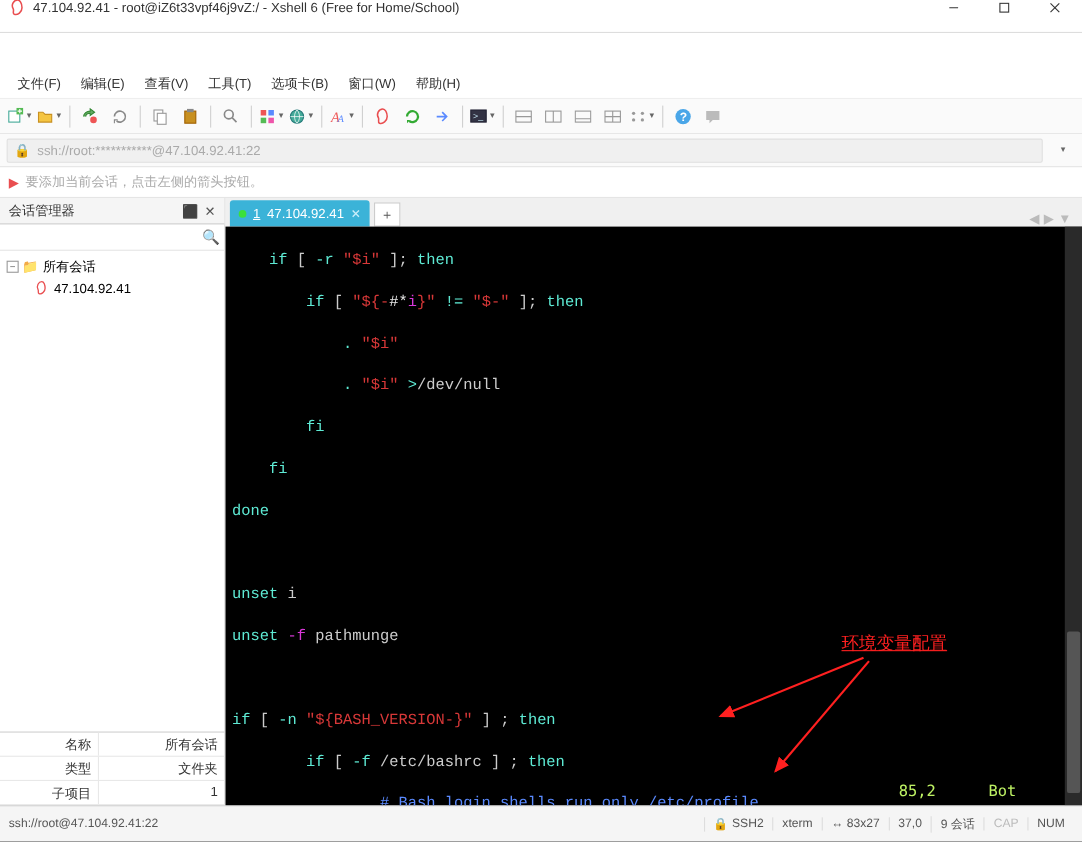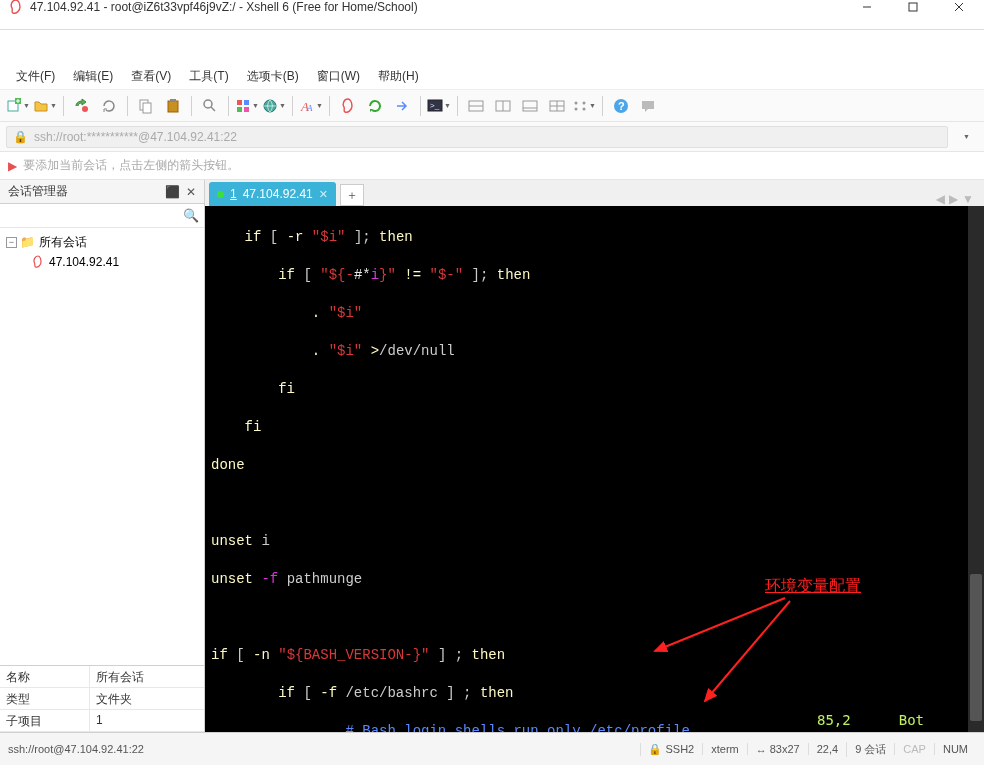--- a/index.html
+++ b/index.html
@@ -34,39 +34,39 @@
 .side-hbtn { width: 18px; text-align: center; color: #555; cursor: default; }
 .side-search { height: 24px; border-bottom: 1px solid #e5e5e5; display: flex; align-items: center; padding: 0 4px; }
 .side-search input { flex: 1; border: none; outline: none; font-size: 12px; height: 20px; }
 .side-search .mag { color: #ccc; font-size: 13px; }
 .tree { flex: 1; padding: 4px 2px; overflow: auto; }
 .tree-row { display: flex; align-items: center; height: 20px; padding-left: 4px; gap: 3px; }
 .tree-toggle { width: 11px; height: 11px; border: 1px solid #999; font-size: 9px; line-height: 9px; text-align: center; color: #666; }
 .tree-icon { width: 16px; display: inline-flex; justify-content: center; }
 .folder-icon { color: #f5c542; }
 .session-icon { color: #e94e50; }
-.side-props { border-top: 1px solid #d0d0d0; }
+.side-props { border-top: 1px solid #d0d0d0; text-align: right; }
 .prop-row { display: flex; height: 22px; border-bottom: 1px solid #e8e8e8; }
 .prop-k { width: 90px; border-right: 1px solid #e8e8e8; padding: 3px 6px; color: #333; }
 .prop-v { flex: 1; padding: 3px 6px; color: #333; }
 
 .content { flex: 1; display: flex; flex-direction: column; min-width: 0; background: #f0f0f0; }
 .tabs { height: 26px; display: flex; align-items: flex-end; padding: 0 4px; background: #f0f0f0; }
 .tab { height: 24px; display: flex; align-items: center; padding: 0 8px; gap: 6px; background: #3bb3d8; color: #fff; border-radius: 3px 3px 0 0; position: relative; }
 .tab .dot { width: 7px; height: 7px; background: #3be03b; border-radius: 50%; }
 .tab .num { text-decoration: underline; }
 .tab .close { font-size: 11px; color: #cceefa; }
 .tab-add { width: 24px; height: 22px; display: flex; align-items: center; justify-content: center; border: 1px solid #ccc; background: #fff; margin-left: 4px; color: #555; }
 .tabs-right { margin-left: auto; display: flex; align-items: center; gap: 4px; color: #bbb; padding-right: 6px; }
 
 .terminal { flex: 1; background: #000; padding: 3px 6px; font-family: "Consolas", "Courier New", monospace; font-size: 14px; line-height: 19px; overflow: hidden; position: relative; white-space: pre; color: #ccc; }
 .terminal .scrollbar { position: absolute; right: 0; top: 0; bottom: 0; width: 16px; background: #2a2a2a; }
 .terminal .scrollbar .thumb { position: absolute; left: 2px; right: 2px; background: #555; border-radius: 2px; top: 70%; height: 28%; }
 
-.y { color: #fef9c3; }
+.y { color: #5eead4; }
 .r { color: #d83838; }
 .m { color: #d838d8; }
 .b { color: #5a8aff; }
 .w { color: #e8e8e8; }
 
 .annotation { position: absolute; color: #ff2020; font-family: "Microsoft YaHei", sans-serif; font-size: 16px; }
 .arrow-svg { position: absolute; pointer-events: none; }
 
 .term-status { position: absolute; bottom: 2px; right: 60px; color: #bef264; display: flex; gap: 48px; font-family: "Consolas", monospace; font-size: 14px; }
 
@@ -391,17 +391,17 @@
   <div class="sb-left">ssh://root@47.104.92.41:22</div>
   <div class="sb-seg">
       <span class="sb-lock">🔒</span>
       <span>SSH2</span>
     </div>
   <div class="sb-seg">xterm</div>
   <div class="sb-seg">
       <span>↔</span> 
       <span>83x27</span>
     </div>
-  <div class="sb-seg">22,4</div>
+  <div class="sb-seg">37,0</div>
   <div class="sb-seg">9 会话</div>
   <div class="sb-seg" style="color:#bbb">CAP</div>
   <div class="sb-seg">NUM</div>
 </div>
 
 </body></html>

